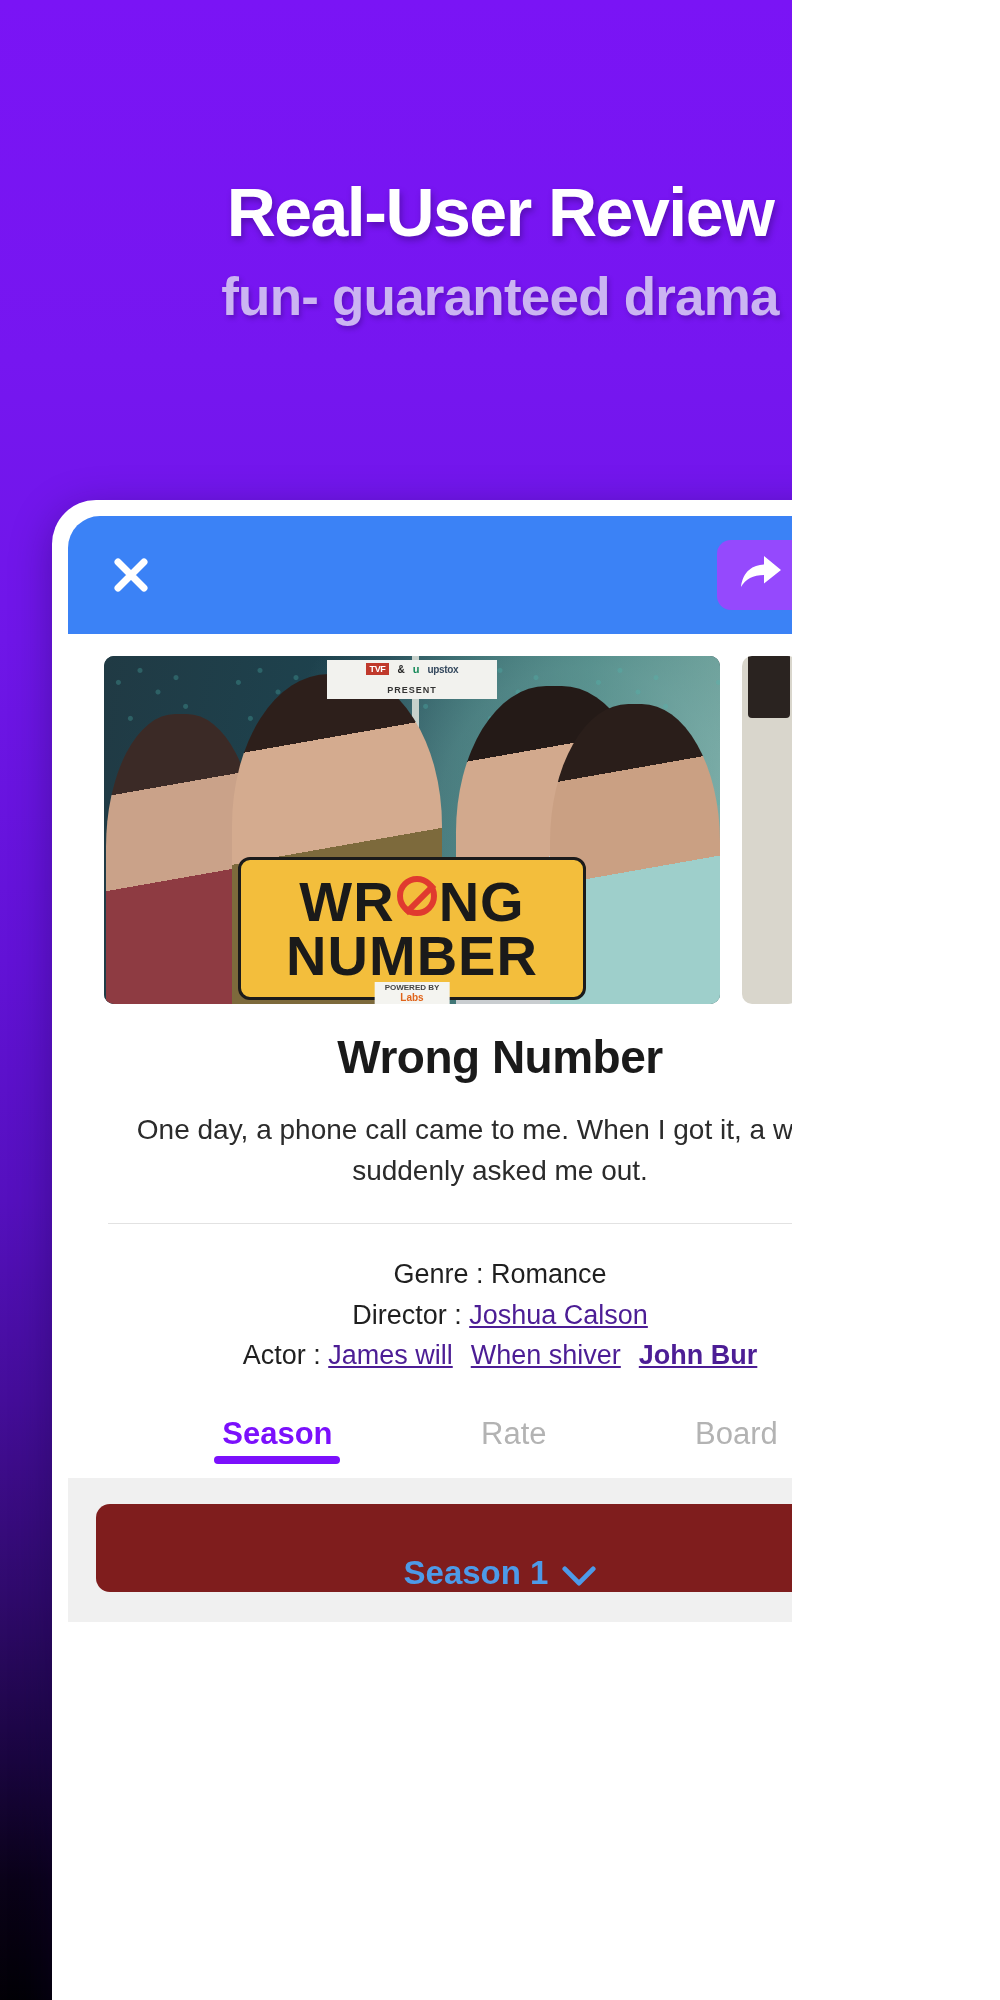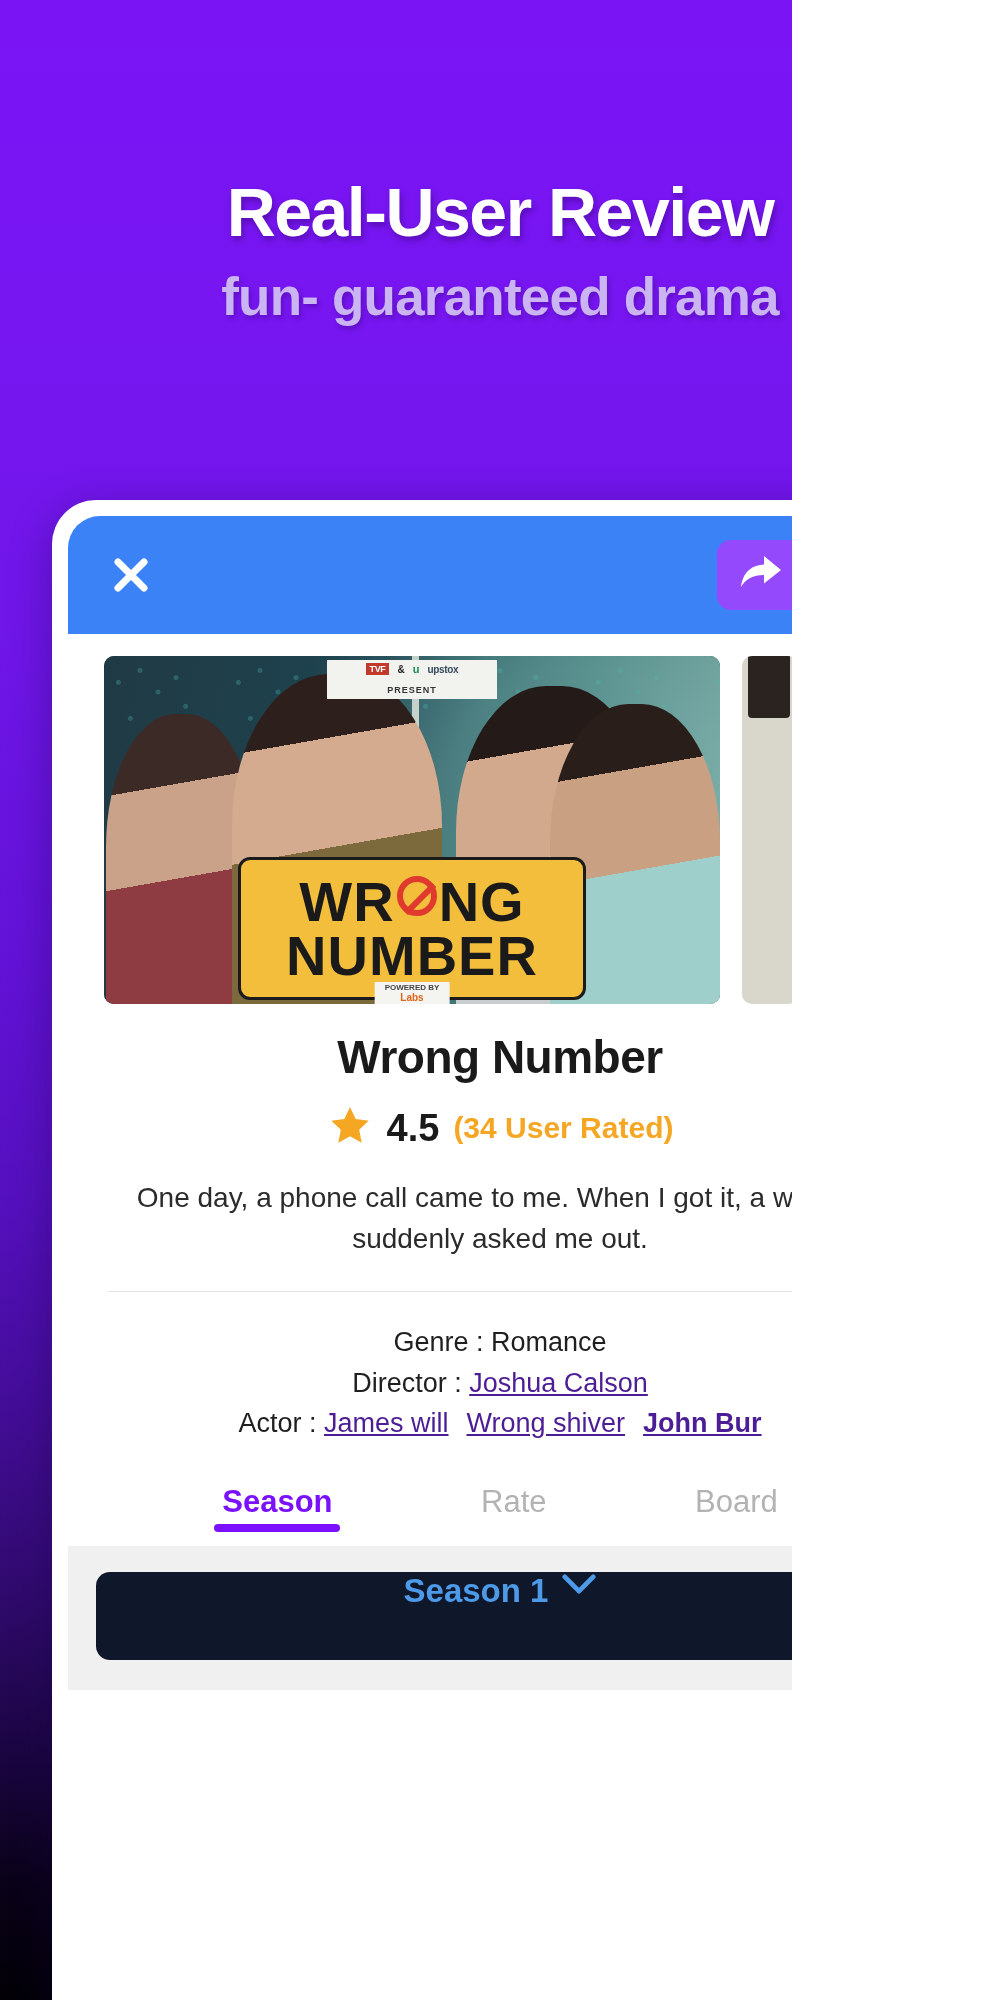--- a/index.html
+++ b/index.html
@@ -303,25 +303,25 @@
   }
 
   
   .season-panel {
     margin-top: 14px;
     background: #f0f0f0;
     padding: 26px 28px 30px 28px;
     min-height: 140px;
   }
   .season-select {
-    background: #0f172a;
+    background: #7f1d1d;
     border-radius: 14px;
     height: 88px;
     display: flex;
-    align-items: flex-start;
+    align-items: flex-end;
     justify-content: center;
     gap: 14px;
     cursor: pointer;
   }
   .season-label {
     font-size: 33px;
     font-weight: bold;
     color: #4d9ae8;
   }
 </style>
@@ -392,43 +392,34 @@
         </div>
 
         <div class="poster-card peek">
           <div class="peek-top"></div>
         </div>
       </div>
 
       <div class="detail">
         <div class="movie-title">Wrong Number</div>
 
-        <div class="rating-row">
-          <span class="star-icon">
-            <svg width="46" height="44" viewBox="0 0 24 24">
-              <path d="M12 1.6l3.1 6.6 7.1 .9-5.2 4.9 1.4 7.1-6.4-3.5-6.4 3.5 1.4-7.1L1.8 9.1l7.1-.9z" fill="#F5A623"></path>
-            </svg>
-          </span>
-          <span class="rating-value">4.5</span>
-          <span class="rating-count">(34 User Rated)</span>
-        </div>
 
         <div class="synopsis">One day, a phone call came to me. When I got it, a woman suddenly asked me out.</div>
 
         <div class="hr"></div>
 
         <div class="meta">
           <div class="meta-line">
             <span>Genre : </span><span>Romance</span>
           </div>
           <div class="meta-line">
             <span>Director : </span><span class="link">Joshua Calson</span>
           </div>
           <div class="meta-line actor-links">
-            <span>Actor : </span><span class="link">James will</span><span class="link">Wrong shiver</span><span class="link">John Bur</span>
+            <span>Actor : </span><span class="link">James will</span><span class="link">When shiver</span><span class="link">John Bur</span>
           </div>
         </div>
 
         <div class="tabs">
           <div class="tab active">Season</div>
           <div class="tab">Rate</div>
           <div class="tab">Board</div>
         </div>
       </div>
 

